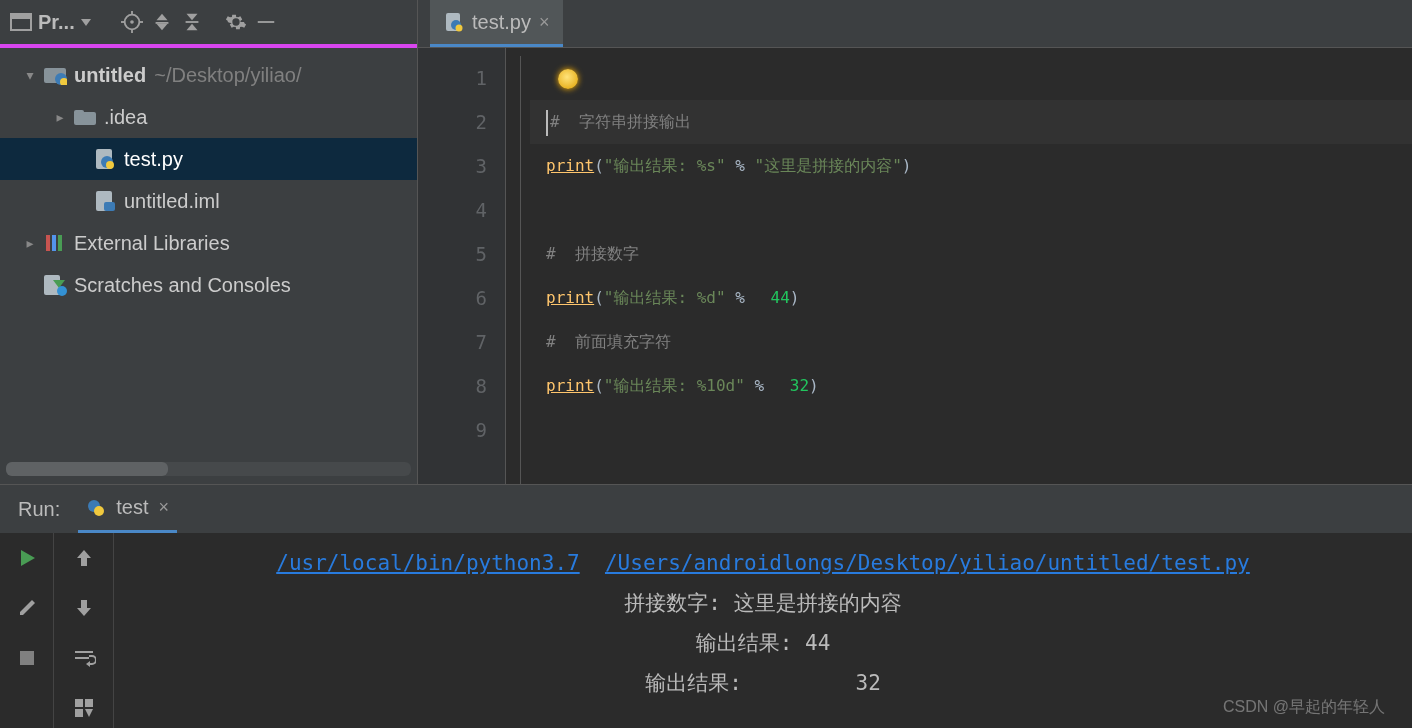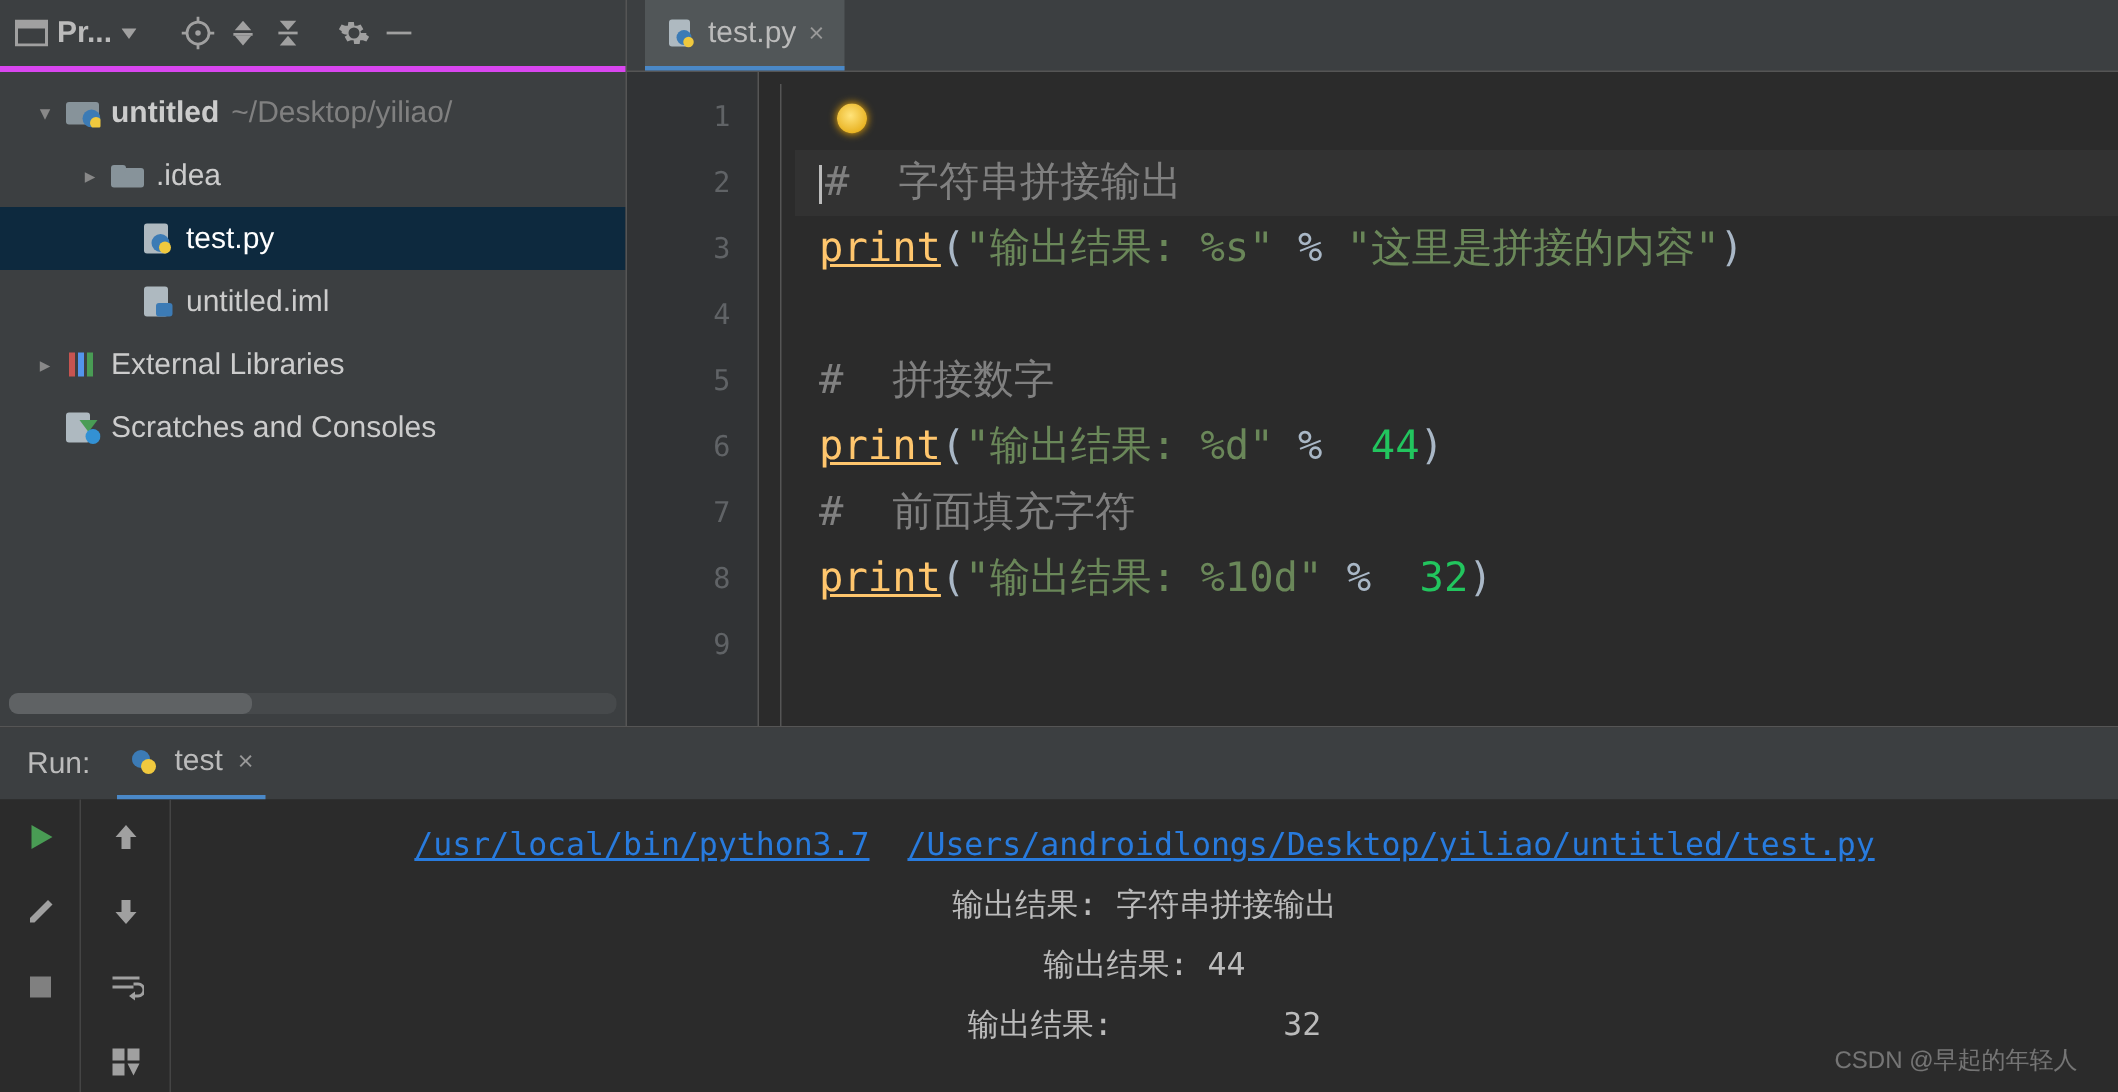--- a/index.html
+++ b/index.html
@@ -111,21 +111,21 @@
   flex: 1; display: flex; font-family: "Menlo","Consolas",monospace;
 }
 .gutter {
   width: 88px; background: #313335; text-align: right;
   padding: 8px 18px 0 0; color: #606366; border-right: 1px solid #555;
 }
 .gutter div { height: 44px; line-height: 44px; font-size: 19px; }
 .code-col {
   flex: 1; padding: 8px 0 0 24px; position: relative;
 }
-.code-line { height: 44px; line-height: 44px; font-size: 27px; white-space: pre; padding-left: 16px; }
+.code-line { height: 44px; line-height: 44px; font-size: 16px; white-space: pre; padding-left: 16px; }
 .code-line.hl { background: #323232; }
 .code-col::before {
   content: ""; position: absolute; left: 14px; top: 8px; bottom: 0;
   border-left: 1px solid #555;
 }
 .tok-fn { color: #ffc66d; text-decoration: underline; }
 .tok-str { color: #6a8759; }
 .tok-num { color: #22c55e; margin-left: 16px; }
 .tok-com { color: #808080; }
 .tok-op { color: #a9b7c6; }
@@ -405,20 +405,20 @@
           <svg viewBox="0 0 24 24">
             <rect x="3" y="3" width="8" height="8"></rect>
             <rect x="13" y="3" width="8" height="8"></rect>
             <rect x="3" y="13" width="8" height="8"></rect>
             <polygon points="13,13 21,13 17,21"></polygon>
           </svg>
         </div>
     </div>
     <div class="console">
       <div class="cmd"><a>/usr/local/bin/python3.7</a>  <a>/Users/androidlongs/Desktop/yiliao/untitled/test.py</a></div>
-      <div>输出结果: 字符串拼接输出</div>
+      <div>拼接数字: 这里是拼接的内容</div>
       <div>输出结果: 44</div>
       <div>输出结果:         32</div>
     </div>
   </div>
 </div>
 
 <div class="watermark">CSDN @早起的年轻人</div>
 
 </body></html>

